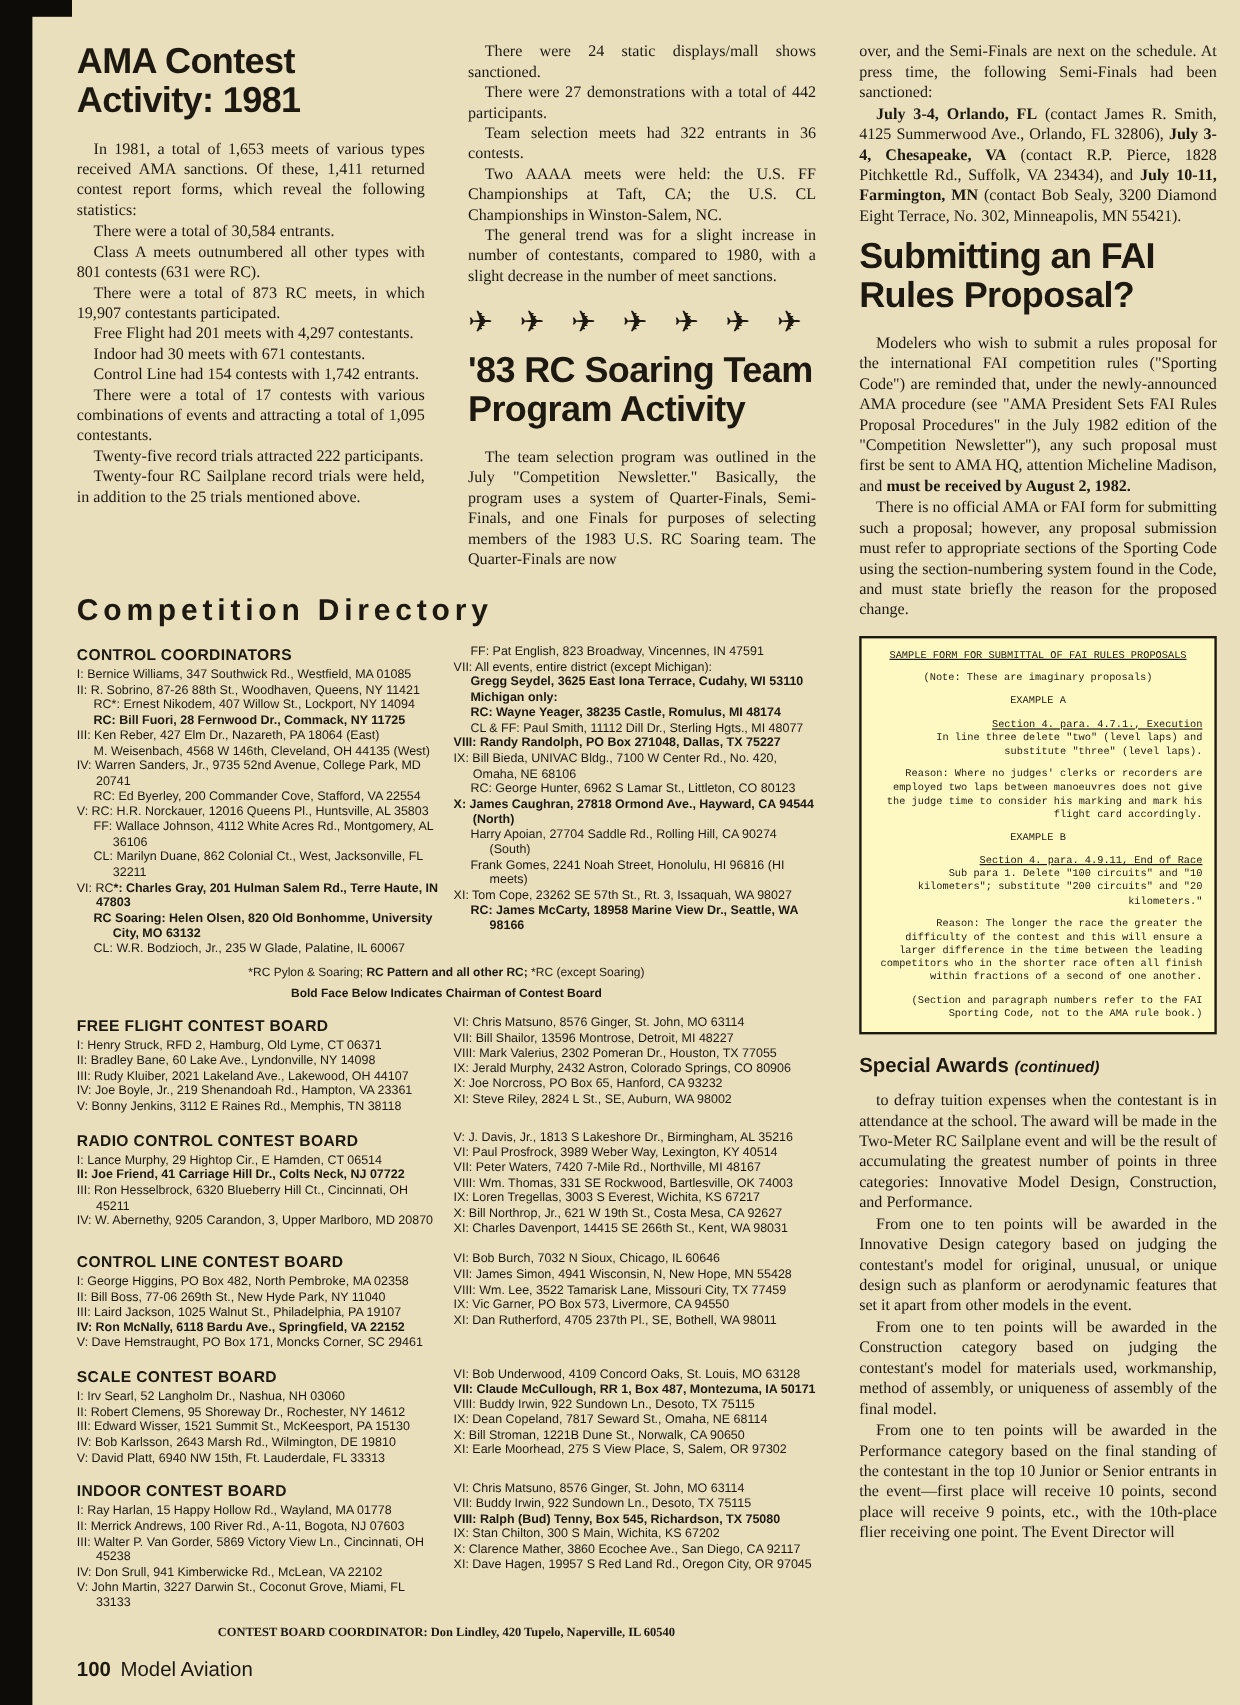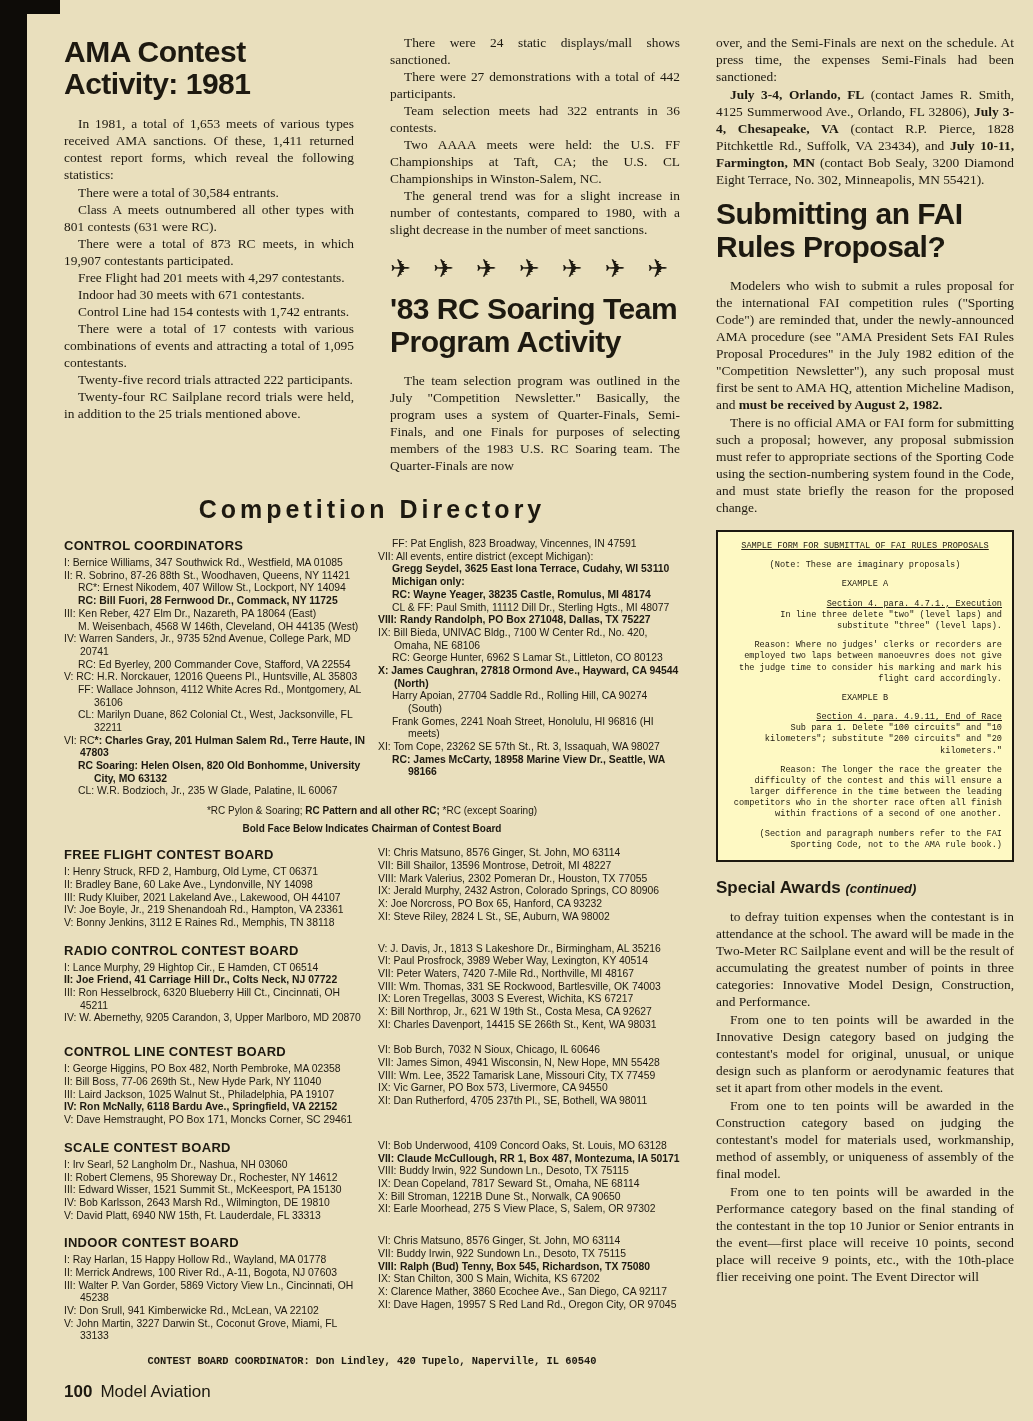--- a/index.html
+++ b/index.html
@@ -65,21 +65,20 @@
     margin:4px 0 10px 0;
   }
   .awards-title i { font-size:13px; font-weight:bold; }
 
   
   .dir-title {
     font-family:"Liberation Sans", sans-serif;
     font-weight:bold;
     font-size:25px;
     letter-spacing:4px;
-    text-align:center;
     margin:20px 0 14px 0;
   }
   .dir-cols { display:flex; gap:12px; align-items:flex-start; }
   .dir-col { width:302px; flex:0 0 302px; }
   .dir-head {
     font-family:"Liberation Sans", sans-serif;
     font-weight:bold;
     font-size:13px;
     letter-spacing:0.3px;
     margin:0 0 4px 0;
@@ -96,21 +95,21 @@
   .dir-entry.ind { padding-left:30px; }
   .dir-footnote {
     font-family:"Liberation Sans", sans-serif;
     font-size:10px;
     text-align:center;
     margin-top:7px;
   }
   .dir-footnote.bold { font-weight:bold; }
   .board { margin-top:13px; }
   .coordinator-line {
-    font-family:Liberation Mono, monospace;
+    font-family:Liberation Serif, serif;
     font-weight:bold;
     font-size:10.4px;
     text-align:center;
     margin-top:12px;
   }
 
   .footer {
     position:absolute;
     left:64px;
     top:1382px;
@@ -329,21 +328,21 @@
               </div>
           </div>
         </div>
       </div>
 
       <p class="coordinator-line">CONTEST BOARD COORDINATOR: Don Lindley, 420 Tupelo, Naperville, IL 60540</p>
     </div>
   </div>
 
   <div class="col3">
-    <p class="body-text">over, and the Semi-Finals are next on the schedule. At press time, the expenses Semi-Finals had been sanctioned:</p>
+    <p class="body-text">over, and the Semi-Finals are next on the schedule. At press time, the following Semi-Finals had been sanctioned:</p>
     <p class="body-text indent"><b>July 3-4, Orlando, FL</b> (contact James R. Smith, 4125 Summerwood Ave., Orlando, FL 32806), <b>July 3-4, Chesapeake, VA</b> (contact R.P. Pierce, 1828 Pitchkettle Rd., Suffolk, VA 23434), and <b>July 10-11, Farmington, MN</b> (contact Bob Sealy, 3200 Diamond Eight Terrace, No. 302, Minneapolis, MN 55421).</p>
 
     <h2 class="big-title mid-title">Submitting an FAI Rules Proposal?</h2>
     <p class="body-text indent">Modelers who wish to submit a rules proposal for the international FAI competition rules ("Sporting Code") are reminded that, under the newly-announced AMA procedure (see "AMA President Sets FAI Rules Proposal Procedures" in the July 1982 edition of the "Competition Newsletter"), any such proposal must first be sent to AMA HQ, attention Micheline Madison, and <b>must be received by August 2, 1982.</b></p>
     <p class="body-text indent">There is no official AMA or FAI form for submitting such a proposal; however, any proposal submission must refer to appropriate sections of the Sporting Code using the section-numbering system found in the Code, and must state briefly the reason for the proposed change.</p>
 
     <div class="sample-box">
       <div>
           <p class="mono-line center u">SAMPLE FORM FOR SUBMITTAL OF FAI RULES PROPOSALS</p>
           <p class="mono-line center gap">(Note: These are imaginary proposals)</p>

